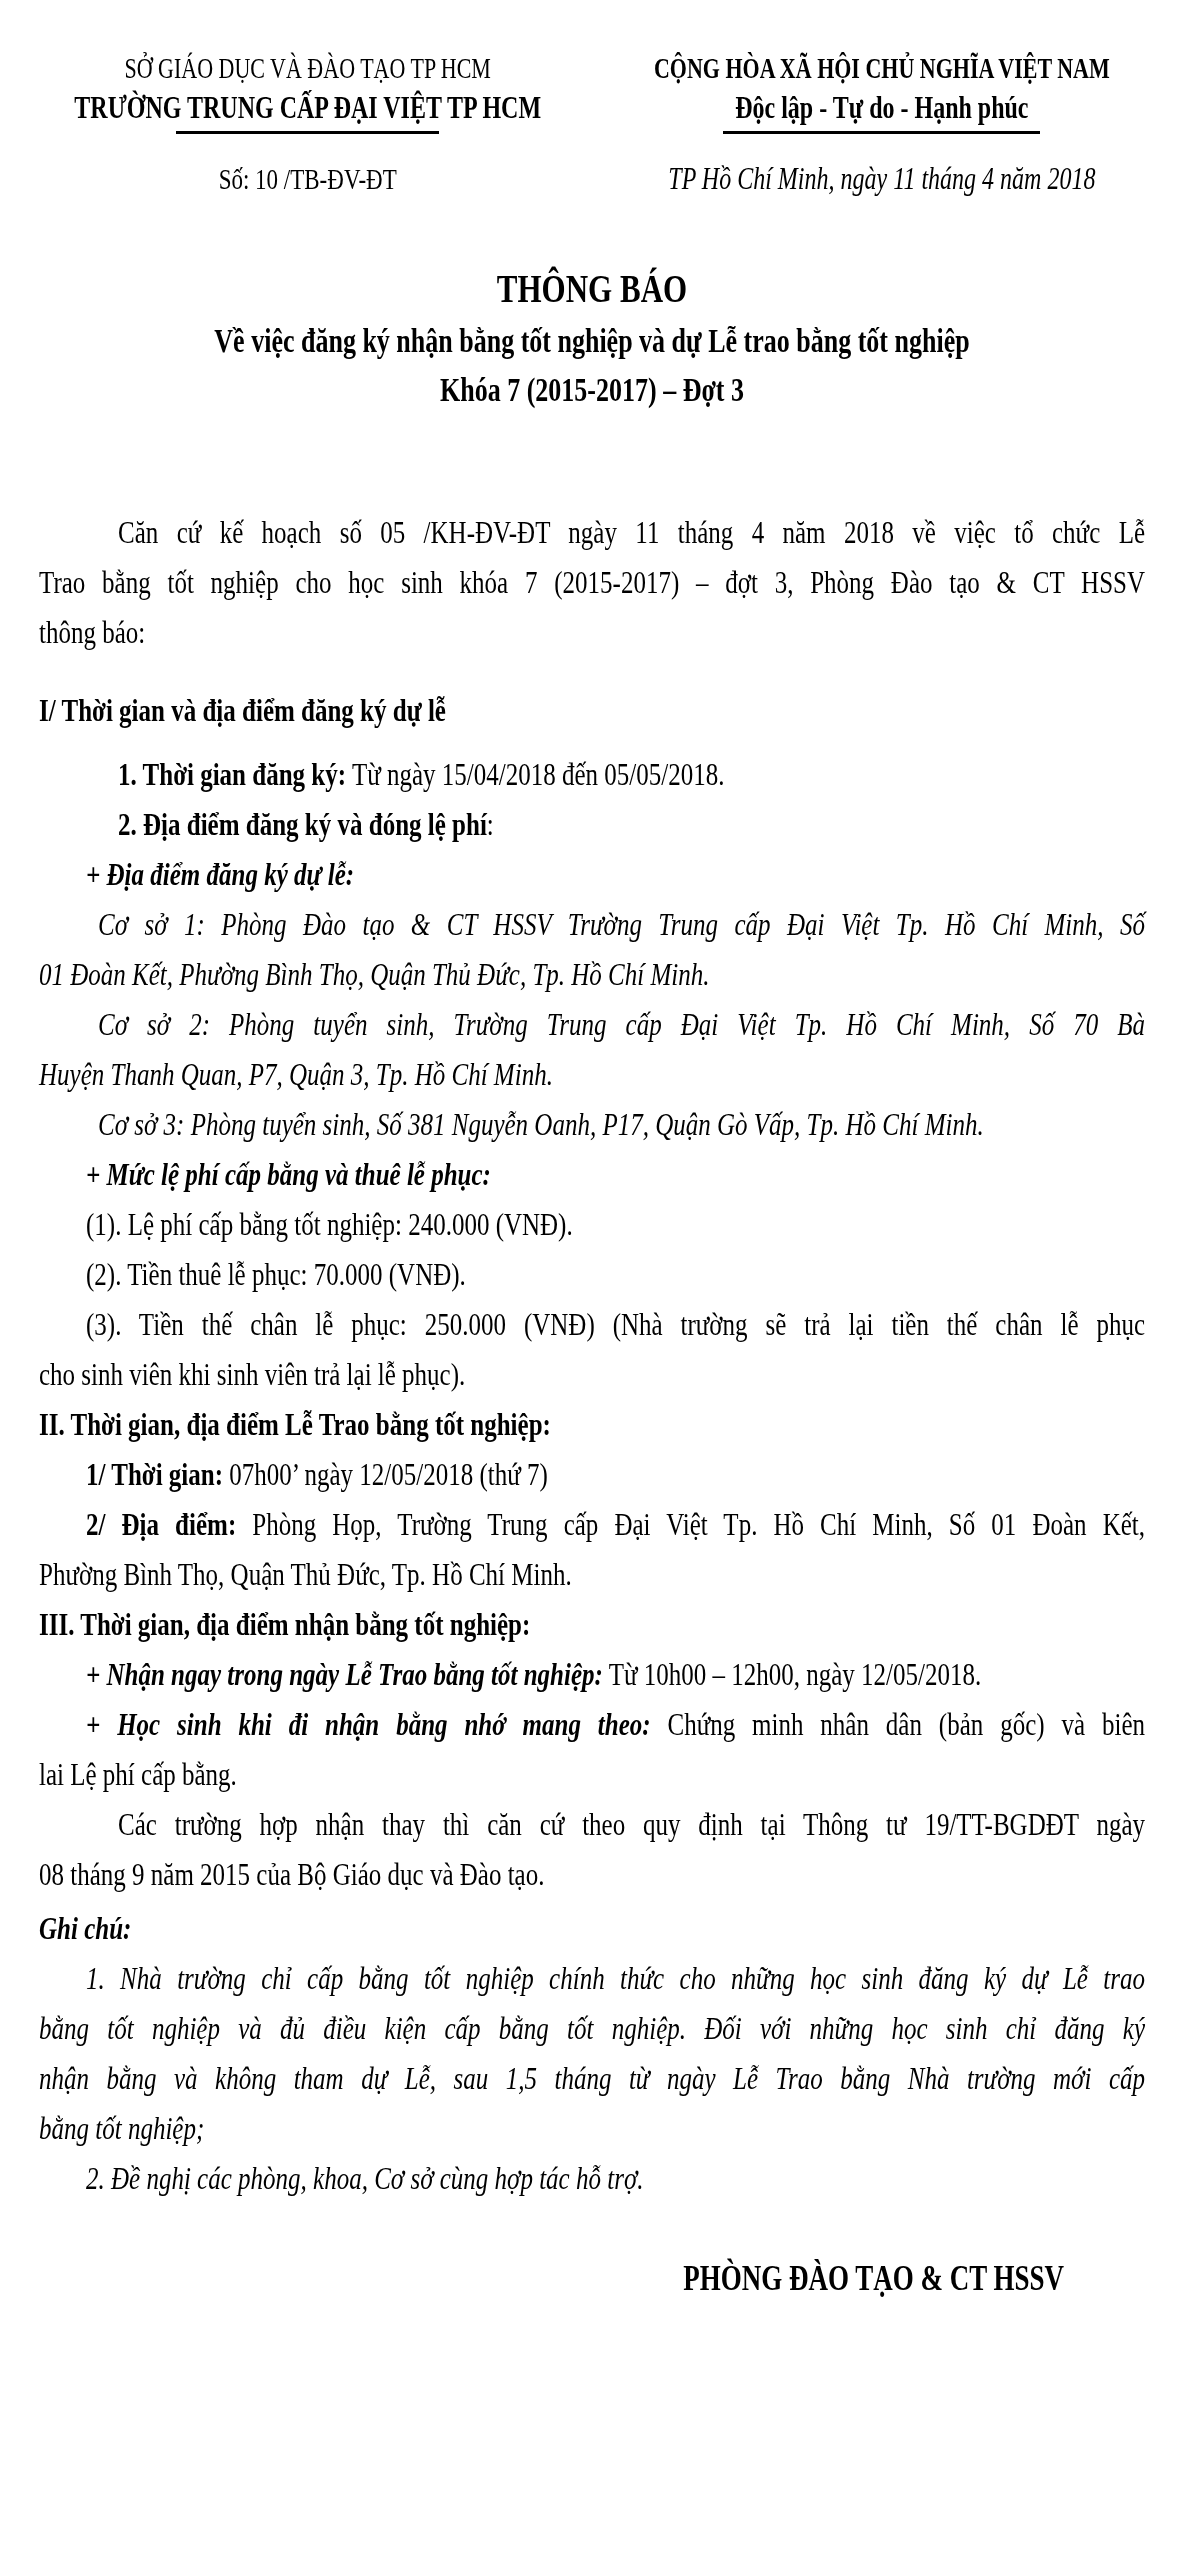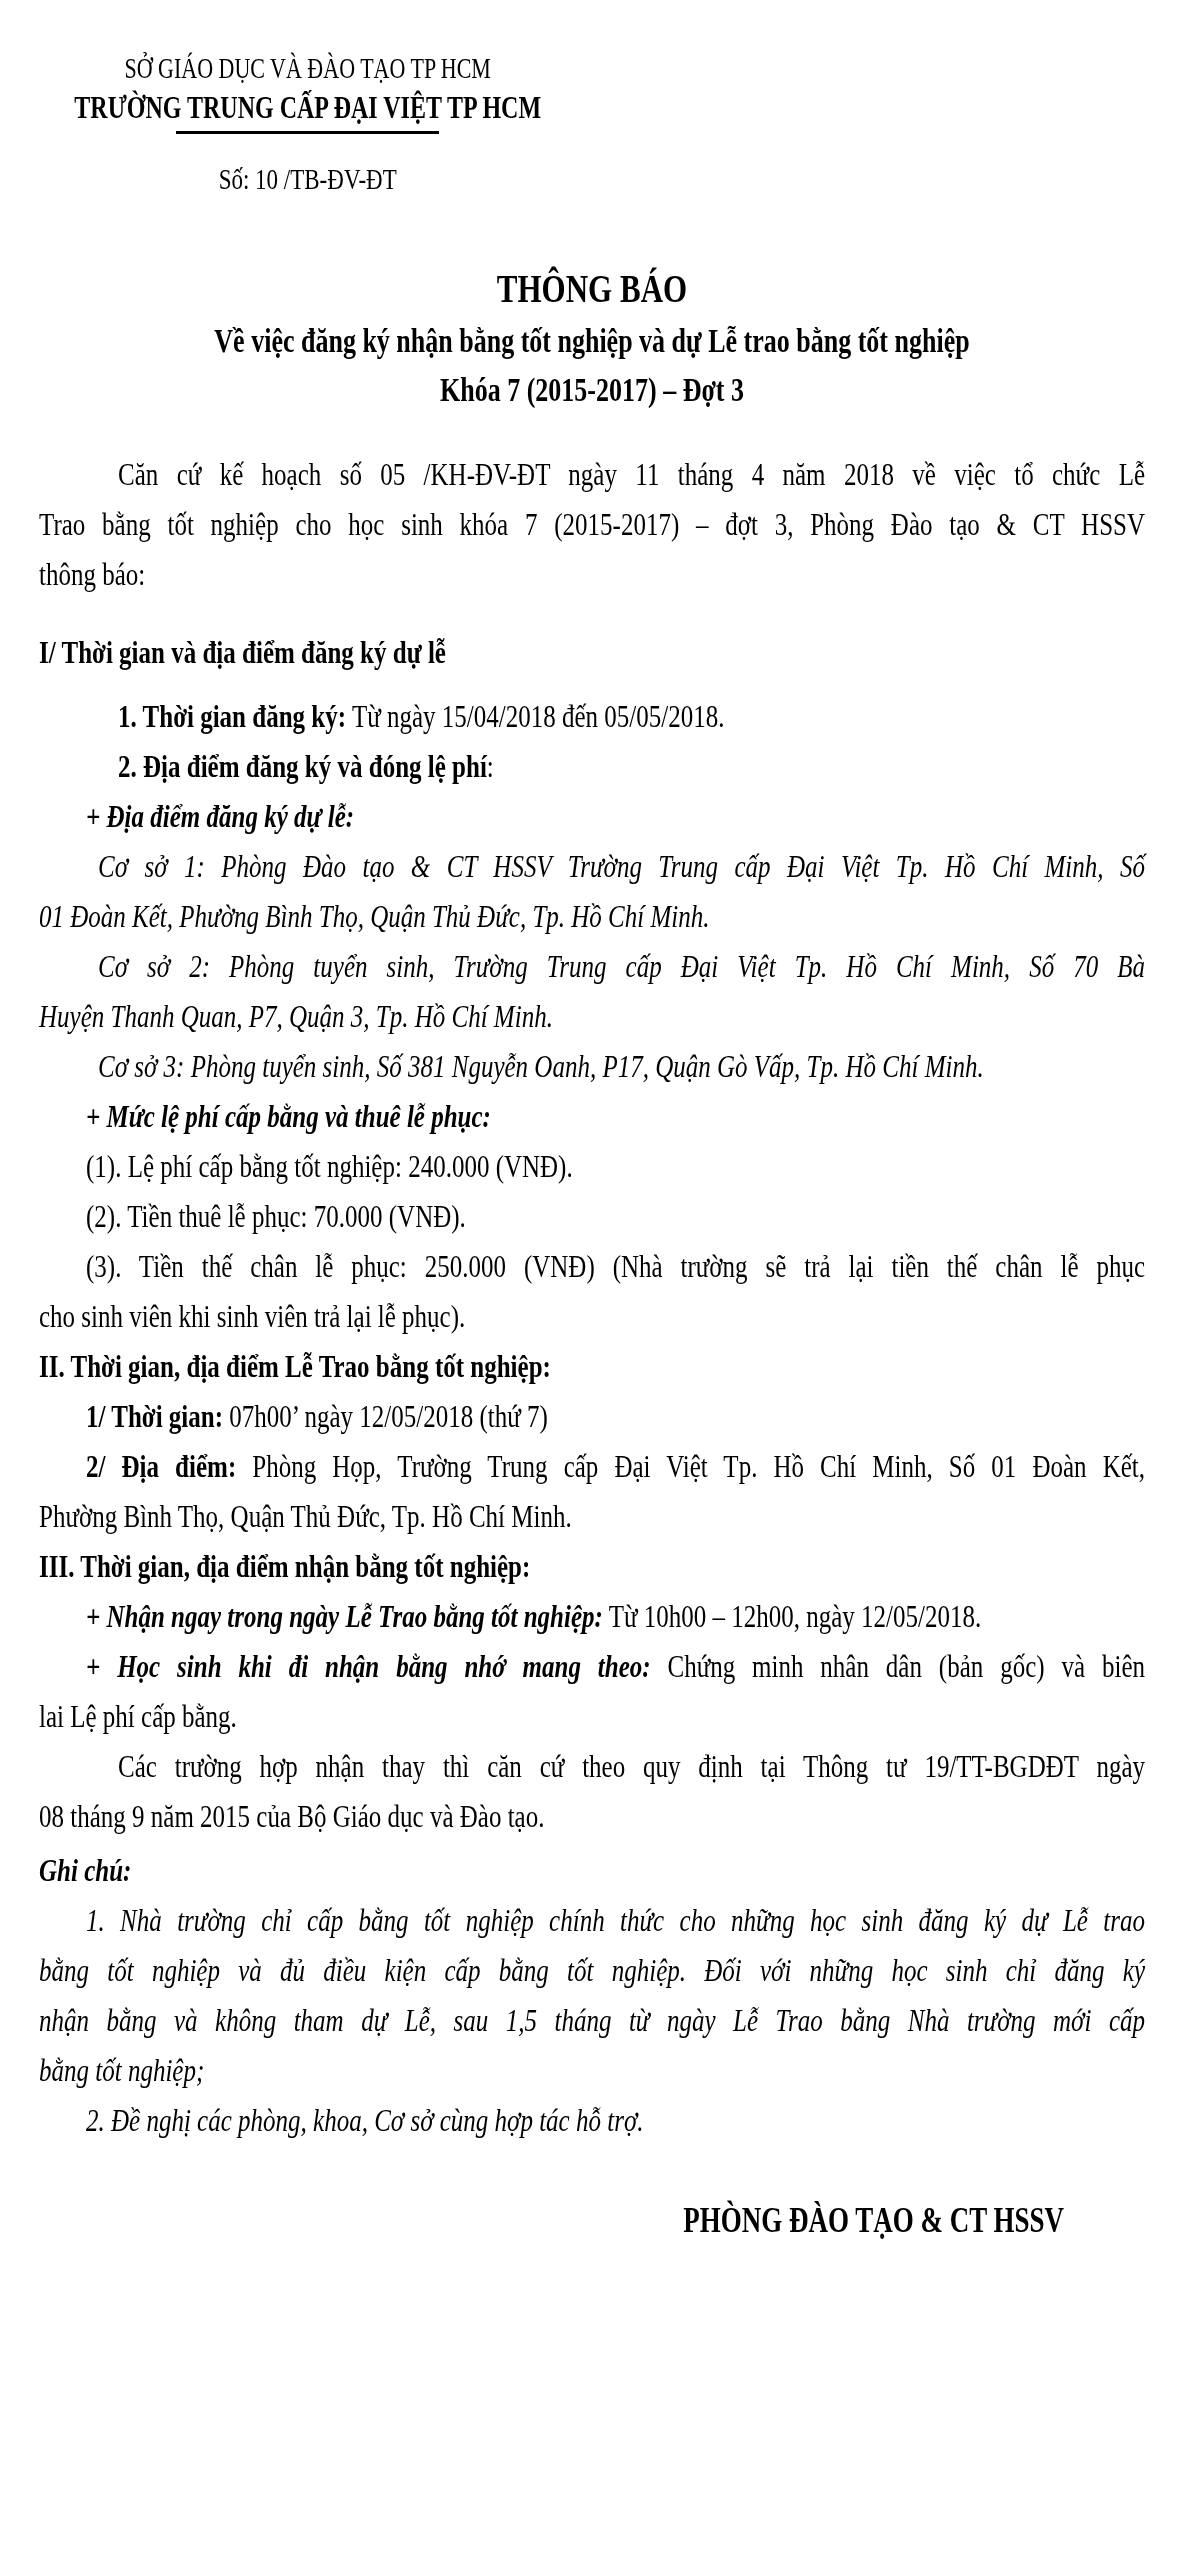--- a/index.html
+++ b/index.html
@@ -42,40 +42,46 @@
   .rule { height: 0; border-bottom: 3.2px solid #000; margin: 2.1px auto 0 auto; }
   .rule-left  { width: 263px; }
   .rule-right { width: 317px; }
   .hdr-num  { font-size: 23px; line-height: 39px; margin-top: 26px; transform: scaleY(1.32); transform-origin: 50% 50%; }
   .hdr-date { font-size: 24px; line-height: 39px; margin-top: 26px; transform: scaleY(1.32); transform-origin: 50% 50%; }
 
   
   .title-main { font-size: 31px; line-height: 54px; font-weight: bold; text-align: center; margin-top: 63px; transform: scaleY(1.32); transform-origin: 50% 50%; }
   .title-sub  { font-size: 26px; line-height: 49px;  font-weight: bold; text-align: center; transform: scaleY(1.30); transform-origin: 50% 50%; }
 
-  .mt-intro   { margin-top: 36px; }
+  .mt-intro   { margin-top: 94px; }
   .mt-sec1    { margin-top: 28px; }
   .mt-item1   { margin-top: 14px; }
   .mt-notes   { margin-top: 4.3px; }
 
   
   .sig-row { display: flex; justify-content: flex-end; padding-right: 81px; margin-top: 46px; font-family: Liberation Serif, serif; }
   .sig { font-size: 27px; line-height: 56px; font-weight: bold; transform: scaleY(1.32); transform-origin: 50% 50%; white-space: nowrap; }
 </style>
 </head>
 <body>
 
 <div class="page">
 
   <div class="hdr">
     <div class="hdr-left">
       <div class="hdr-l1 nw">SỞ GIÁO DỤC VÀ ĐÀO TẠO TP HCM</div>
       <div class="hdr-l2 b nw">TRƯỜNG TRUNG CẤP ĐẠI VIỆT TP HCM</div>
       <div class="rule rule-left"></div>
       <div class="hdr-num nw">Số: 10 /TB-ĐV-ĐT</div>
+    </div>
+    <div class="hdr-right">
+      <div class="hdr-l1 b nw">CỘNG HÒA XÃ HỘI CHỦ NGHĨA VIỆT NAM</div>
+      <div class="hdr-l2 b nw">Độc lập - Tự do - Hạnh phúc</div>
+      <div class="rule rule-right"></div>
+      <div class="hdr-date i nw">TP Hồ Chí Minh, ngày 11 tháng 4 năm 2018</div>
     </div>
   </div>
 
   <div class="title-main">THÔNG BÁO</div>
   <div class="title-sub">Về việc đăng ký nhận bằng tốt nghiệp và dự Lễ trao bằng tốt nghiệp</div>
   <div class="title-sub">Khóa 7 (2015-2017) – Đợt 3</div>
 
   <div class="mt-intro">
     <div class="ln j ind-lg">Căn cứ kế hoạch số 05 /KH-ĐV-ĐT ngày 11 tháng 4 năm 2018 về việc tổ chức Lễ</div>
     <div class="ln j">Trao bằng tốt nghiệp cho học sinh khóa 7 (2015-2017) – đợt 3, Phòng Đào tạo &amp; CT HSSV</div>

